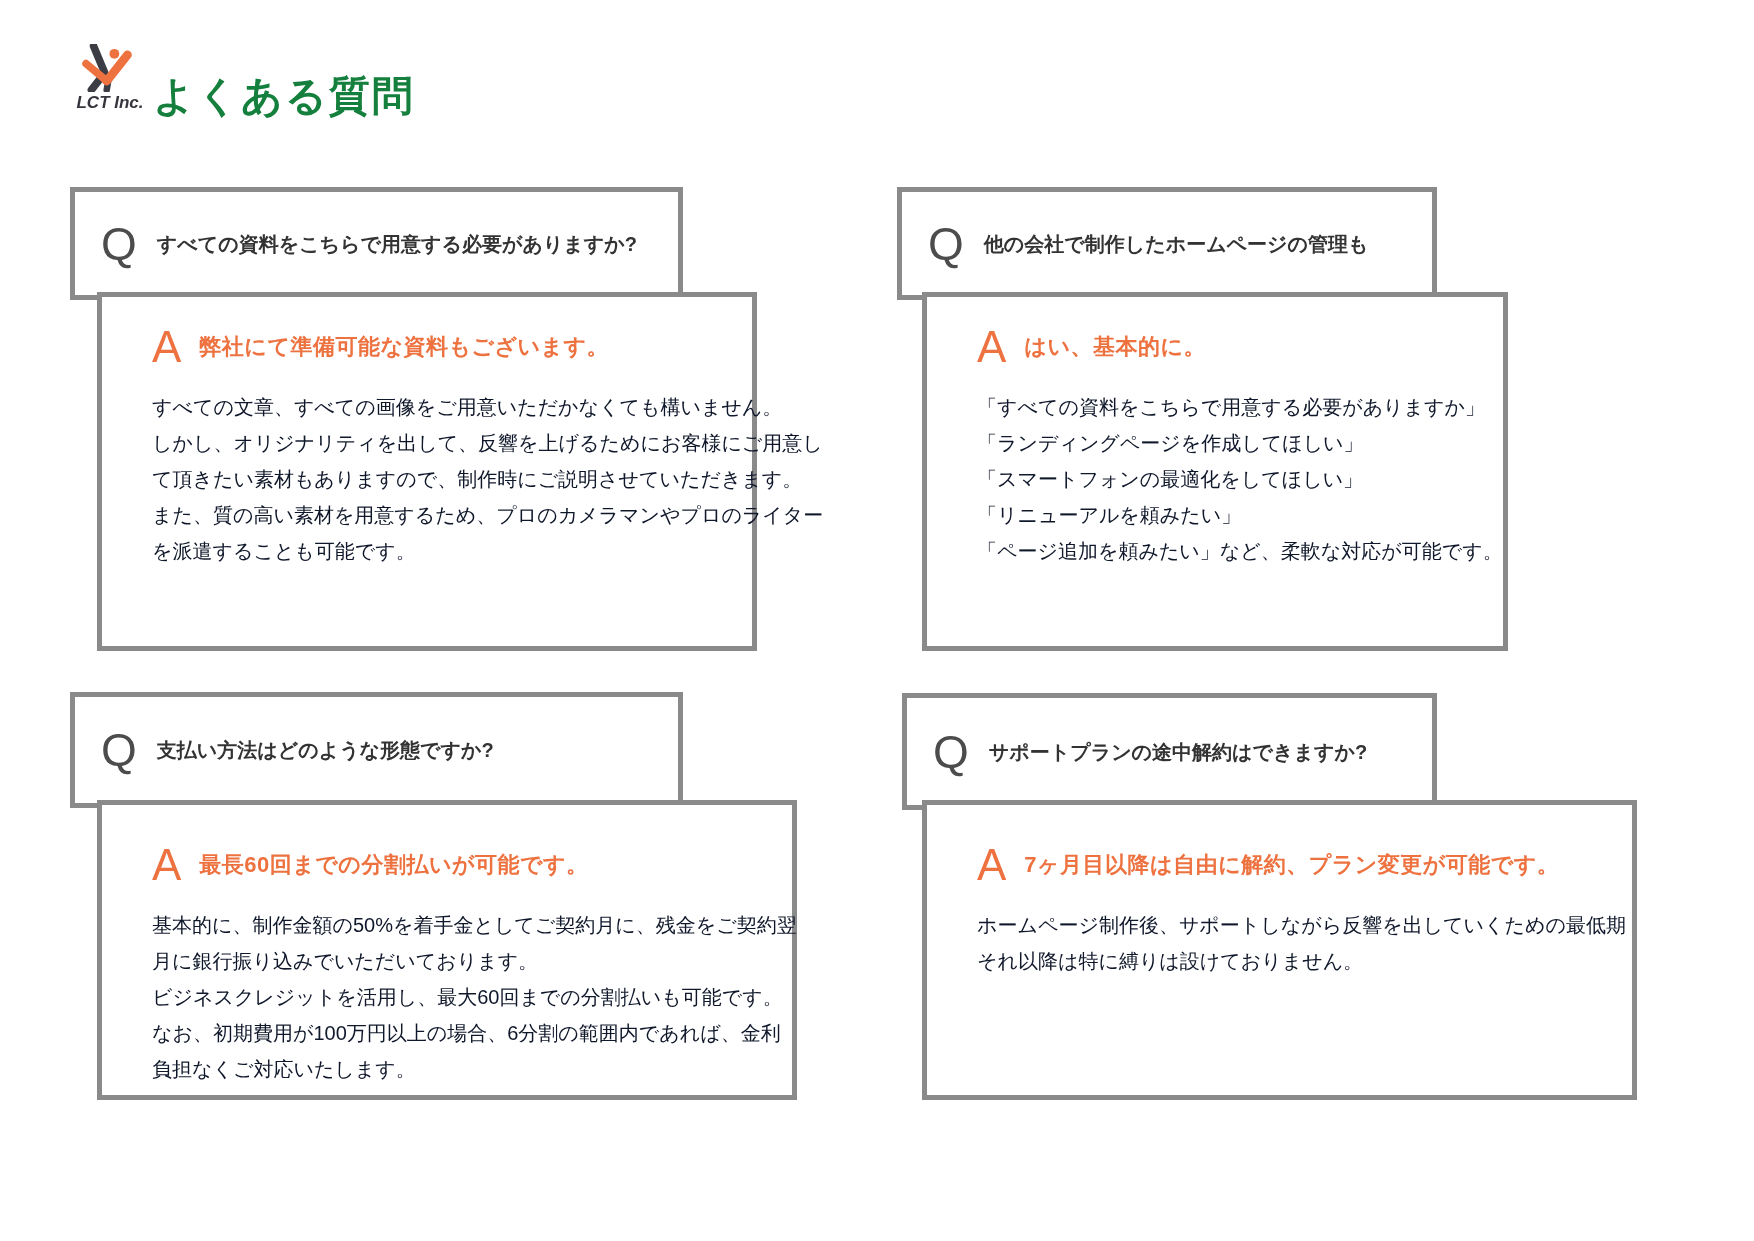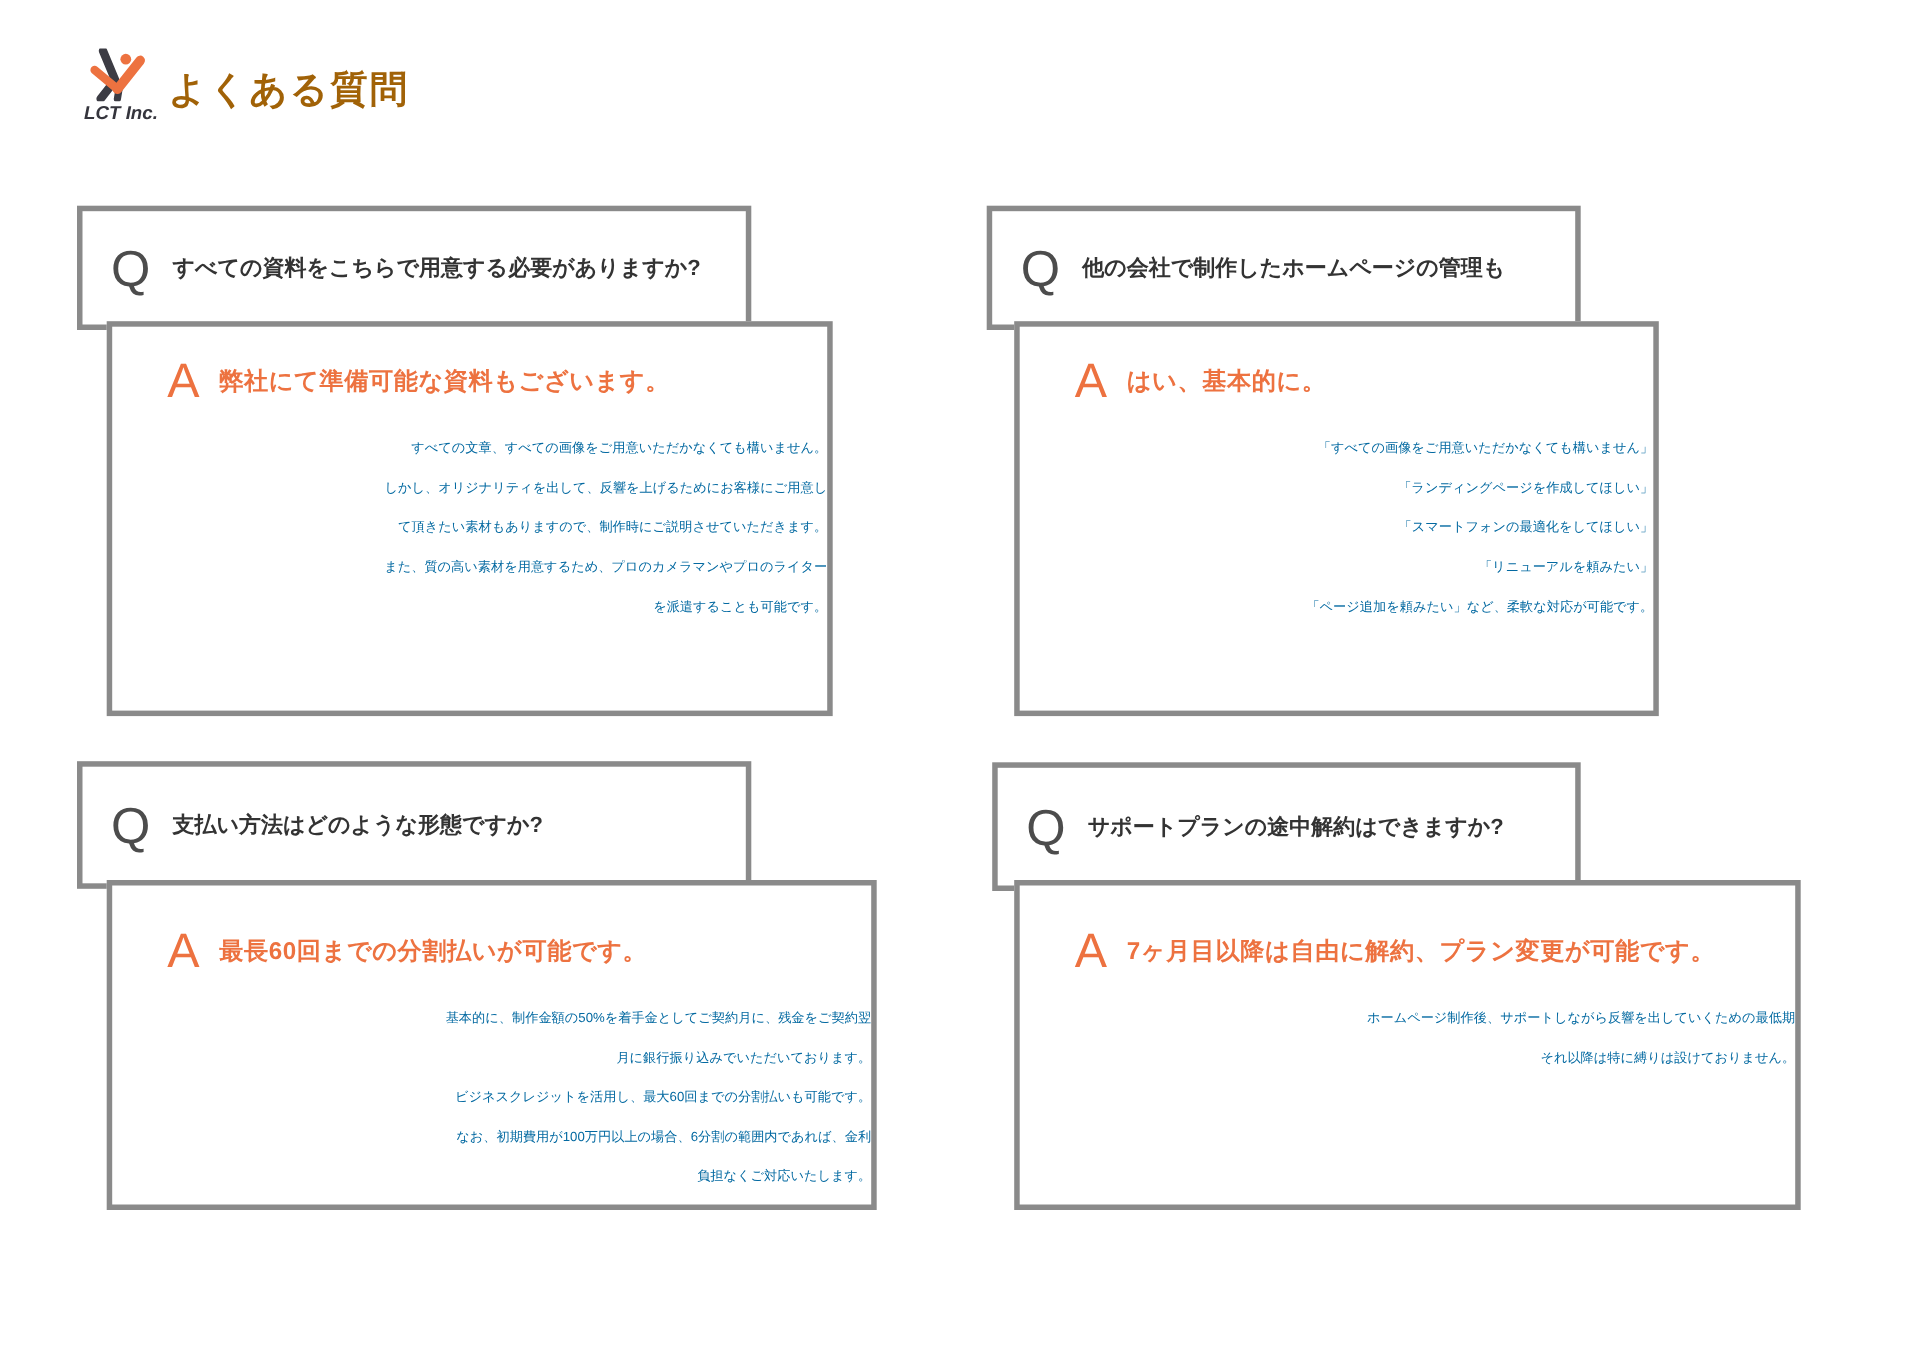--- a/index.html
+++ b/index.html
@@ -11,22 +11,22 @@
   }
 
   
   .logo { position:absolute; left:62px; top:44px; width:96px; text-align:center; }
   .logo svg { display:block; margin:0 auto; }
   .logo-text {
     font-size:17px; font-weight:800; font-style:italic;
     color:#35353d; letter-spacing:0px; margin-top:1px; white-space:nowrap;
   }
   .page-title {
-    position:absolute; left:153px; top:58px;
-    font-size:34px; font-weight:800; color:#a16207;
+    position:absolute; left:153px; top:72px;
+    font-size:41px; font-weight:800; color:#15803d;
     letter-spacing:2px; line-height:48px; white-space:nowrap;
   }
 
   
   .qbox, .abox {
     position:absolute; background:#ffffff;
     border:5px solid #8a8a8a;
   }
   .qbox { z-index:1; display:flex; align-items:center; padding-left:26px; }
   .abox { z-index:2; }
@@ -51,21 +51,21 @@
   .abox.row2 .ahead { margin-top:38px; }
   .amark {
     font-size:44px; line-height:1; font-weight:500;
     color:#ed7240; margin-right:18px; flex:0 0 auto;
   }
   .atitle {
     font-size:22px; font-weight:700; color:#ed7240;
     letter-spacing:0.5px; white-space:nowrap;
   }
   .abody {
-    margin:20px 0 0 50px; font-size:12px; color:#0369a1; line-height:36px;text-align:right;
+    margin:20px 0 0 50px; font-size:20px; color:#0f172a; line-height:36px;
   }
   .abody div { white-space:nowrap; }
 </style>
 </head>
 <body>
 
 <div class="page">
 
   <div class="logo">
     <svg width="72" height="48" viewBox="0 0 64 44">
@@ -105,21 +105,21 @@
     <div class="qtext">
         <div>他の会社で制作したホームページの管理も</div>
       </div>
   </div>
   <div class="abox a2">
     <div class="ahead">
       <span class="amark">A</span>
       <span class="atitle">はい、基本的に。</span>
     </div>
     <div class="abody">
-        <div>「すべての画像をご用意いただかなくても構いません」</div>
+        <div>「すべての資料をこちらで用意する必要がありますか」</div>
         <div>「ランディングページを作成してほしい」</div>
         <div>「スマートフォンの最適化をしてほしい」</div>
         <div>「リニューアルを頼みたい」</div>
         <div>「ページ追加を頼みたい」など、柔軟な対応が可能です。</div>
       </div>
   </div>
 
   <div class="qbox q3">
     <span class="qmark">Q</span>
     <div class="qtext">

